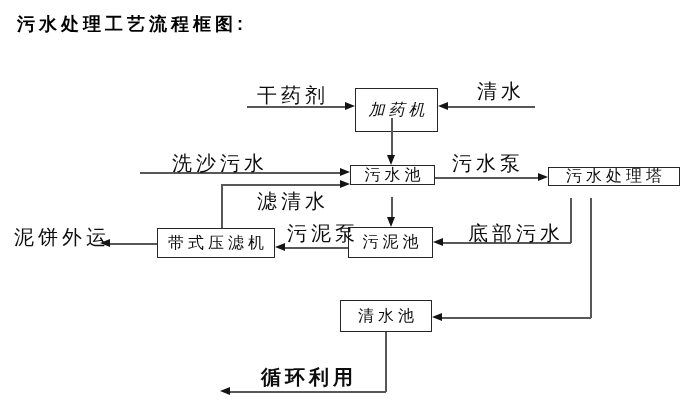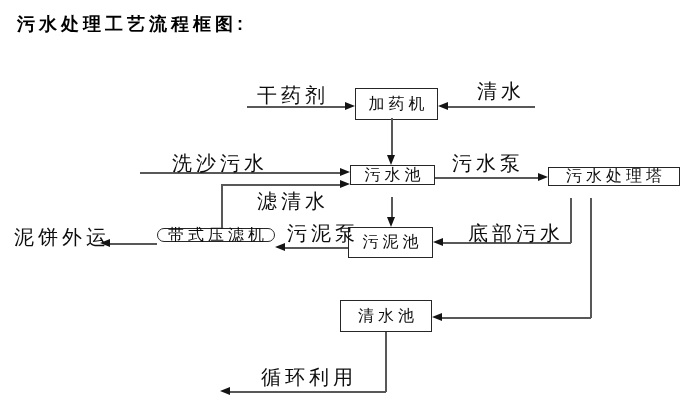--- a/index.html
+++ b/index.html
@@ -34,29 +34,29 @@
   .arr.l{border-top:4px solid transparent;border-bottom:4px solid transparent;border-right:10px solid #141414;}
   .arr.d{border-left:4px solid transparent;border-right:4px solid transparent;border-top:10px solid #141414;}
 </style>
 </head>
 <body>
 
 <div id="canvas">
 
   <div class="title">污水处理工艺流程框图:</div>
 
-  <div class="box" style="left:355px;top:88px;width:83px;height:32px;">加药机</div>
+  <div class="box" style="left:355px;top:88px;width:83px;height:44px;font-style:italic;">加药机</div>
 
   <div class="box" style="left:350px;top:165px;width:85px;height:20px;">污水池</div>
 
   <div class="box" style="left:548px;top:167px;width:132px;height:19px;">污水处理塔</div>
 
   <div class="box" style="left:348px;top:227px;width:85px;height:31px;">污泥池</div>
 
-  <div class="box" style="left:157px;top:228px;width:118px;height:14px;border-radius:8px;">带式压滤机</div>
+  <div class="box" style="left:157px;top:228px;width:118px;height:30px;">带式压滤机</div>
 
   <div class="box" style="left:340px;top:300px;width:92px;height:32px;">清水池</div>
 
   <div class="hline" style="left:247px;top:106px;width:98px;"></div>
   <div class="arr r" style="left:345px;top:102px;"></div>
   <div class="lbl" style="left:257px;top:82px;">干药剂</div>
 
   <div class="hline" style="left:448px;top:106px;width:87px;"></div>
   <div class="arr l" style="left:438px;top:102px;"></div>
   <div class="lbl" style="left:477px;top:78px;">清水</div>
@@ -93,15 +93,15 @@
   <div class="arr l" style="left:100px;top:239px;"></div>
   <div class="lbl" style="left:14px;top:224px;">泥饼外运</div>
 
   <div class="vline" style="left:590px;top:198px;height:120px;"></div>
   <div class="hline" style="left:442px;top:317px;width:149px;"></div>
   <div class="arr l" style="left:432px;top:313px;"></div>
 
   <div class="vline" style="left:385px;top:332px;height:60px;"></div>
   <div class="hline" style="left:230px;top:391px;width:156px;"></div>
   <div class="arr l" style="left:220px;top:387px;"></div>
-  <div class="lbl" style="left:261px;top:364px;">循环利用</div>
+  <div class="lbl" style="left:261px;top:364px;font-weight:bold;">循环利用</div>
 
 </div>
 
 </body></html>

